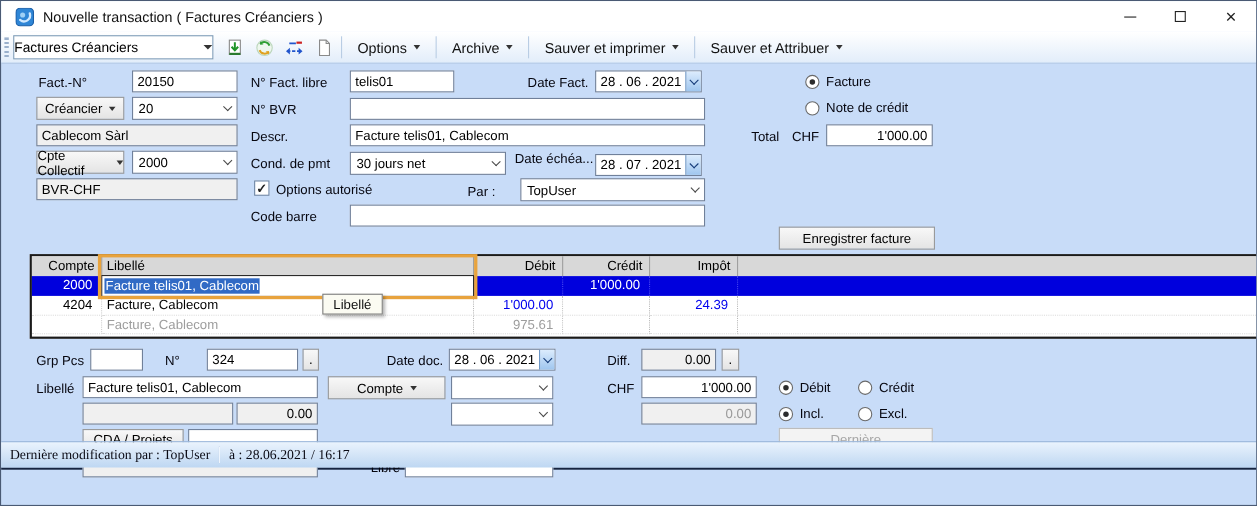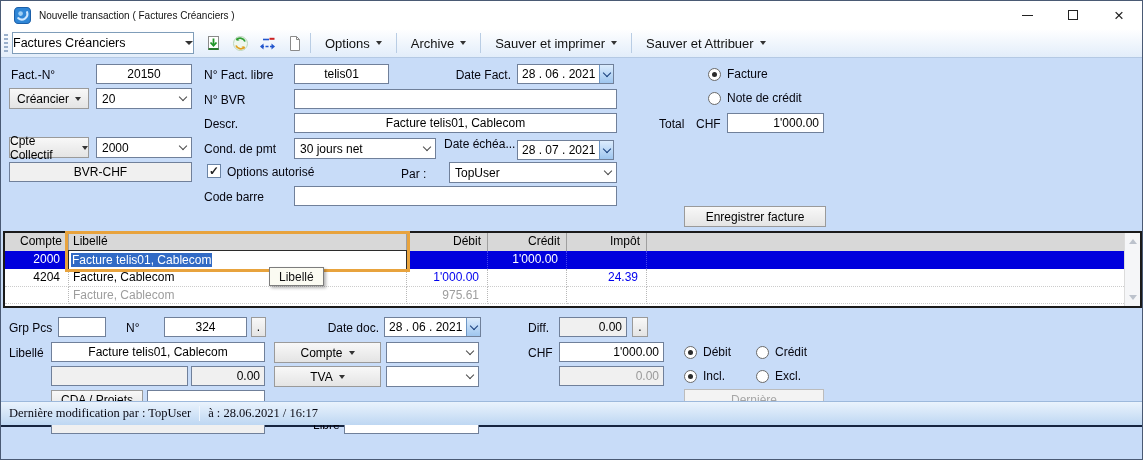--- a/index.html
+++ b/index.html
@@ -3,44 +3,44 @@
 <meta charset="utf-8">
 <style>
   * { margin:0; padding:0; box-sizing:border-box; }
   html,body { background:#eee; }
   body { font-family:"Liberation Sans", sans-serif; }
   .window { position:relative; width:1143px; height:460px; background:#c8dcf8; border:1px solid #4a5a74; overflow:hidden; }
 
   
   .titlebar { position:relative; height:28px; background:#ffffff; display:flex; align-items:center; }
   .app-icon { width:17px; height:17px; margin-left:13px; flex:0 0 auto; }
-  .title-text { margin-left:8px; font-size:10px; color:#111; white-space:nowrap; }
+  .title-text { margin-left:8px; font-size:13px; color:#111; white-space:nowrap; }
   .win-controls { margin-left:auto; display:flex; height:100%; }
   .win-btn { width:46px; height:100%; display:flex; align-items:center; justify-content:center; color:#222; }
   .glyph-min { width:11px; height:1px; background:#222; display:block; }
   .glyph-max { width:10px; height:10px; border:1px solid #222; display:block; }
   .glyph-close { font-size:17px; line-height:1; font-weight:400; }
 
   
   .toolbar { position:relative; height:29px; background:linear-gradient(#ffffff,#e2edfa); border-bottom:1px solid #b4c9e4; display:flex; align-items:center; }
   .grip { width:4px; height:18px; margin:0 4px 0 3px; background:repeating-linear-gradient(#9ab0cc 0 2px, transparent 2px 4px); }
   .tb-combo { width:182px; height:22px; background:#fff; border:1px solid #7f9db9; display:flex; align-items:center; font-size:12.5px; padding:0 0; }
   .tb-combo .txt { flex:1; white-space:nowrap; overflow:hidden; }
   .tri-down { width:0; height:0; border-left:4px solid transparent; border-right:4px solid transparent; border-top:4px solid #333; }
   .tb-icons { display:flex; align-items:center; gap:5px; margin-left:8px; }
   .tb-icon { width:22px; height:22px; display:flex; align-items:center; justify-content:center; border-radius:2px; }
   .tb-sep { width:1px; height:20px; background:#b9cde4; margin:0 5px; }
   .menu-btn { display:flex; align-items:center; gap:6px; padding:4px 9px; font-size:13px; color:#111; white-space:nowrap; }
   .dar { width:0; height:0; border-left:3.5px solid transparent; border-right:3.5px solid transparent; border-top:4px solid #333; }
 
   
-  .content { position:relative; height:343px; background:#c8dcf8; font-size:12px; }
+  .content { position:relative; height:343px; background:#c8dcf8; font-size:12px;margin-left:24px; }
   .lbl { position:absolute; color:#06060f; white-space:nowrap; font-size:12px; }
   .lbl.r { text-align:right; }
-  .tb { position:absolute; height:20px; background:#fff; border:1px solid #70809a; font-size:12px; color:#000; padding:2px 4px; white-space:nowrap; overflow:hidden;text-align:center; }
+  .tb { position:absolute; height:20px; background:#fff; border:1px solid #70809a; font-size:12px; color:#000; padding:2px 4px; white-space:nowrap; overflow:hidden; }
   .tb.num { text-align:right; }
   .tb.gray { background:#f0f0f0; }
   .tb.muted { color:#9a9a9a; }
   .btn { position:absolute; background:linear-gradient(#f8f8f8,#e4e4e4); border:1px solid #9a9a9a; display:flex; align-items:center; justify-content:center; gap:6px; font-size:12px; color:#000; }
   .btn.disabled { background:#f3f3f3; border:1px solid #bcbcbc; color:#a6a6a6; }
   .combo { position:absolute; height:21px; background:#fff; border:1px solid #70809a; display:flex; align-items:center; font-size:12px; padding:0 5px; }
   .combo .txt { flex:1; white-space:nowrap; overflow:hidden; }
   .chev { width:6px; height:6px; border-right:1.5px solid #4a4a4a; border-bottom:1.5px solid #4a4a4a; transform:rotate(45deg); margin-top:-3px; flex:0 0 auto; }
   .datefield { position:absolute; height:20px; display:flex; border:1px solid #70809a; background:#fff; }
   .datefield .dval { flex:1; font-size:12px; padding:2px 4px; white-space:nowrap; text-align:center; }
@@ -193,20 +193,21 @@
       <span class="txt">20</span>
         <span class="chev"></span>
     </div>
     <span class="lbl" style="left:203px;top:35px">N° BVR</span>
     <div class="tb" style="left:293px;top:31px;width:323px"></div>
     <label class="radio" style="left:707px;top:33px">
       <span class="rad"></span>
       <span>Note de crédit</span>
     </label>
 
+    <div class="tb gray" style="left:8px;top:55px;width:183px">Cablecom Sàrl</div>
     <span class="lbl" style="left:203px;top:59px">Descr.</span>
     <div class="tb" style="left:293px;top:55px;width:323px">Facture telis01, Cablecom</div>
     <span class="lbl" style="left:658px;top:59px">Total</span>
     <span class="lbl" style="left:695px;top:59px">CHF</span>
     <div class="tb num" style="left:726px;top:55px;width:97px">1'000.00</div>
 
     <div class="btn" style="left:8px;top:79px;width:80px;height:21px">
       <span>Cpte Collectif</span>
         <span class="dar"></span>
     </div>
@@ -319,24 +320,20 @@
       <span class="rad on"></span>
       <span>Débit</span>
     </label>
     <label class="radio" style="left:755px;top:287px">
       <span class="rad"></span>
       <span>Crédit</span>
     </label>
 
     <div class="tb gray" style="left:50px;top:308px;width:137px"></div>
     <div class="tb gray num" style="left:190px;top:308px;width:74px">0.00</div>
-    <div class="btn" style="left:273px;top:308px;width:107px;height:21px">
-      <span>TVA</span>
-        <span class="dar"></span>
-    </div>
     <div class="combo" style="left:385px;top:308px;width:93px">
       <span class="txt"></span>
         <span class="chev"></span>
     </div>
     <div class="tb gray num muted" style="left:558px;top:308px;width:105px">0.00</div>
     <label class="radio" style="left:683px;top:311px">
       <span class="rad on"></span>
       <span>Incl.</span>
     </label>
     <label class="radio" style="left:755px;top:311px">

